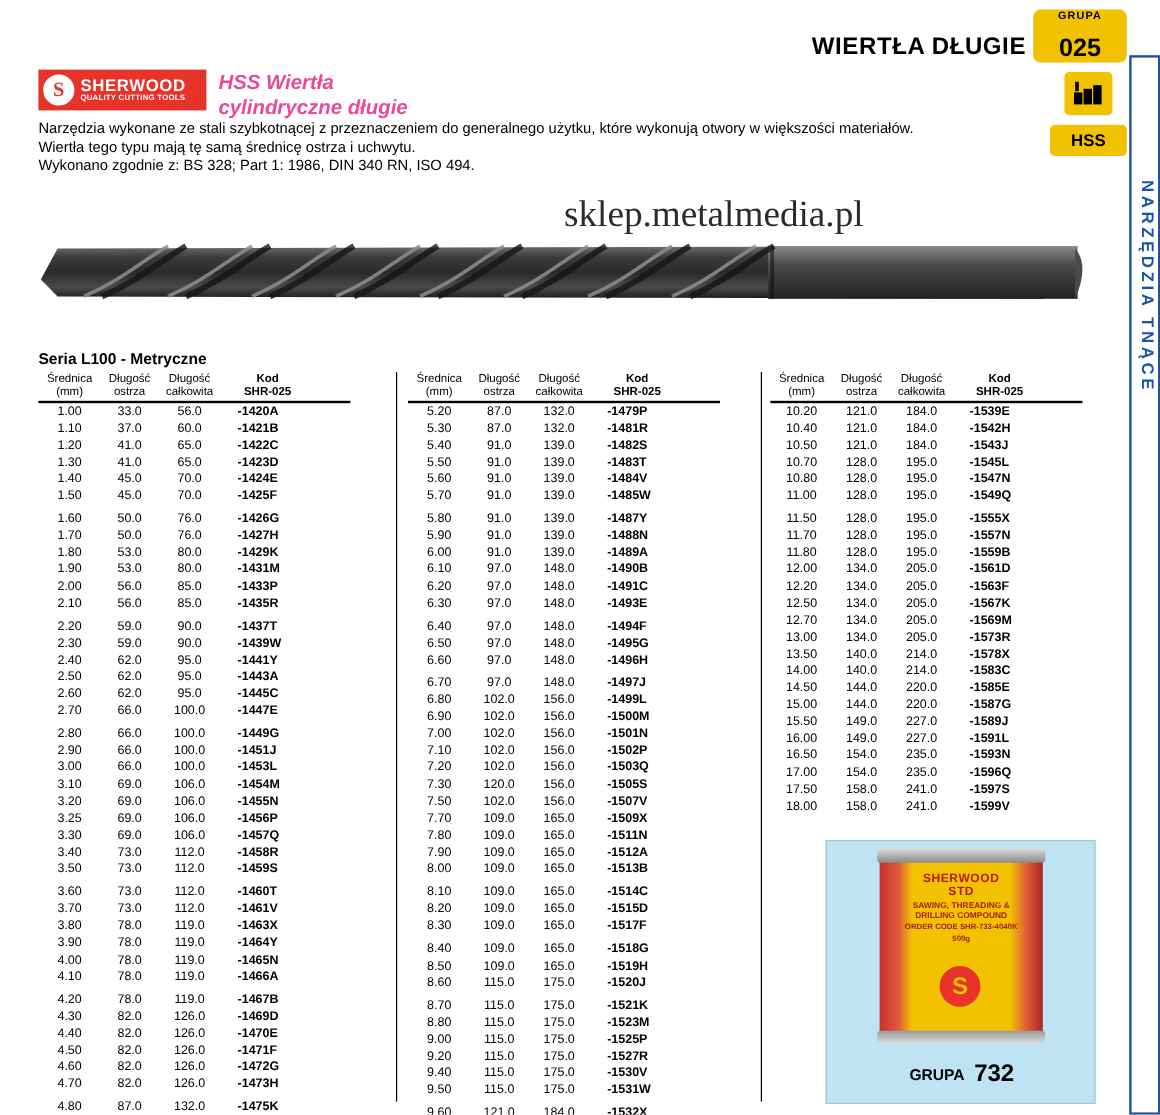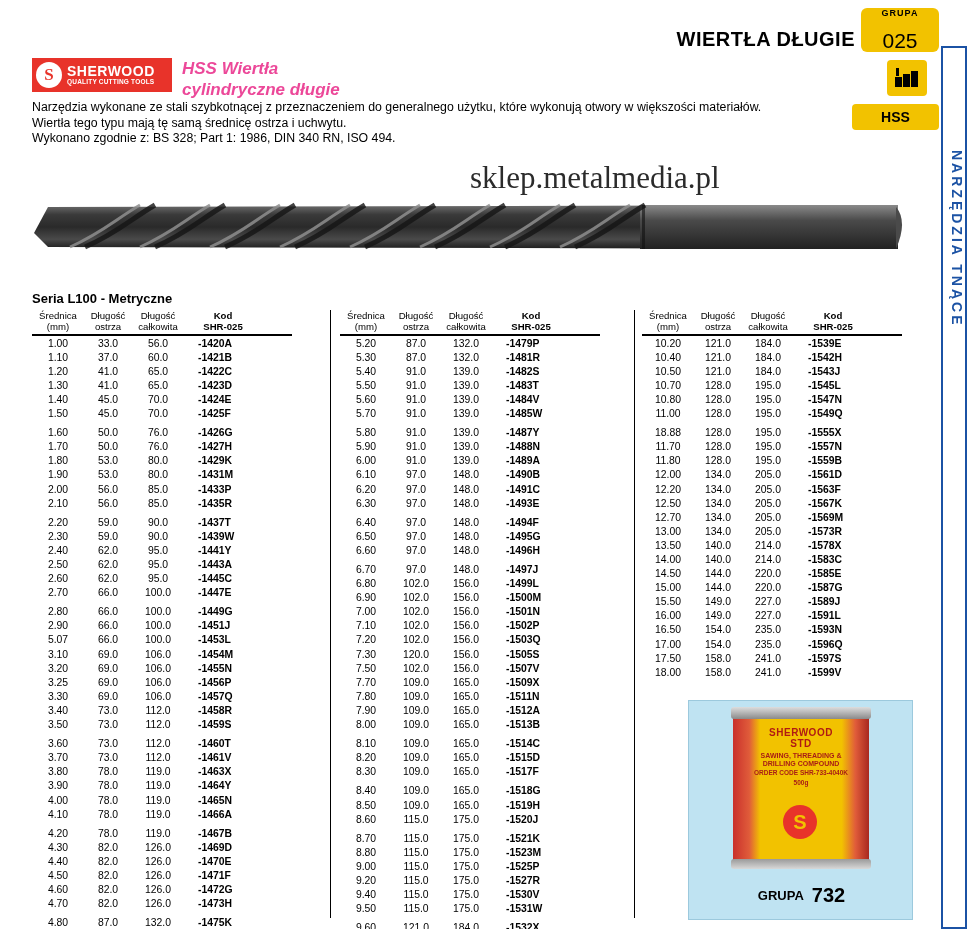--- a/index.html
+++ b/index.html
@@ -21,31 +21,31 @@
     text-align: right;
   }
   .grupa-badge {
     position: absolute; right: 28px; top: 8px;
     width: 78px; height: 44px;
     background: #f2c200; border-radius: 6px;
     display: flex; flex-direction: column; align-items: center; justify-content: center;
     line-height: 1;
   }
   .grupa-badge .g-label { font-size: 9px; font-weight: bold; letter-spacing: 1px; color:#000; }
-  .grupa-badge .g-num { font-size: 21px; font-weight: normal; color:#000; margin-top:12px; }
+  .grupa-badge .g-num { font-size: 21px; font-weight: bold; color:#000; margin-top:12px; }
 
   .icon-factory {
     position: absolute; right: 40px; top: 60px;
     width: 40px; height: 36px; background: #f2c200; border-radius: 4px;
     display: flex; align-items: center; justify-content: center;
   }
   .icon-factory svg { display:block; }
   .hss-badge {
     position: absolute; right: 28px; top: 104px;
-    width: 87px; height: 26px; background: #f2c200; border-radius: 4px;
+    width: 64px; height: 26px; background: #f2c200; border-radius: 4px;
     display:flex; align-items:center; justify-content:center;
     font-size: 14px; font-weight: bold;
   }
 
   
   .side-bar {
     position: absolute; right: 0; top: 46px; width: 26px; height: 883px;
     border: 2px solid #1b52a4;
     background: #fff;
   }
@@ -394,21 +394,21 @@
           <div class="c col-lt">100.0</div>
           <div class="c col-k kod">-1449G</div>
         </div>
         <div class="row">
           <div class="c col-d">2.90</div>
           <div class="c col-lo">66.0</div>
           <div class="c col-lt">100.0</div>
           <div class="c col-k kod">-1451J</div>
         </div>
         <div class="row">
-          <div class="c col-d">5.07</div>
+          <div class="c col-d">3.00</div>
           <div class="c col-lo">66.0</div>
           <div class="c col-lt">100.0</div>
           <div class="c col-k kod">-1453L</div>
         </div>
         <div class="row">
           <div class="c col-d">3.10</div>
           <div class="c col-lo">69.0</div>
           <div class="c col-lt">106.0</div>
           <div class="c col-k kod">-1454M</div>
         </div>
@@ -847,21 +847,21 @@
           <div class="c col-k kod">-1547N</div>
         </div>
         <div class="row">
           <div class="c col-d">11.00</div>
           <div class="c col-lo">128.0</div>
           <div class="c col-lt">195.0</div>
           <div class="c col-k kod">-1549Q</div>
         </div>
         <div class="row gap"></div>
         <div class="row">
-          <div class="c col-d">18.88</div>
+          <div class="c col-d">11.50</div>
           <div class="c col-lo">128.0</div>
           <div class="c col-lt">195.0</div>
           <div class="c col-k kod">-1555X</div>
         </div>
         <div class="row">
           <div class="c col-d">11.70</div>
           <div class="c col-lo">128.0</div>
           <div class="c col-lt">195.0</div>
           <div class="c col-k kod">-1557N</div>
         </div>

